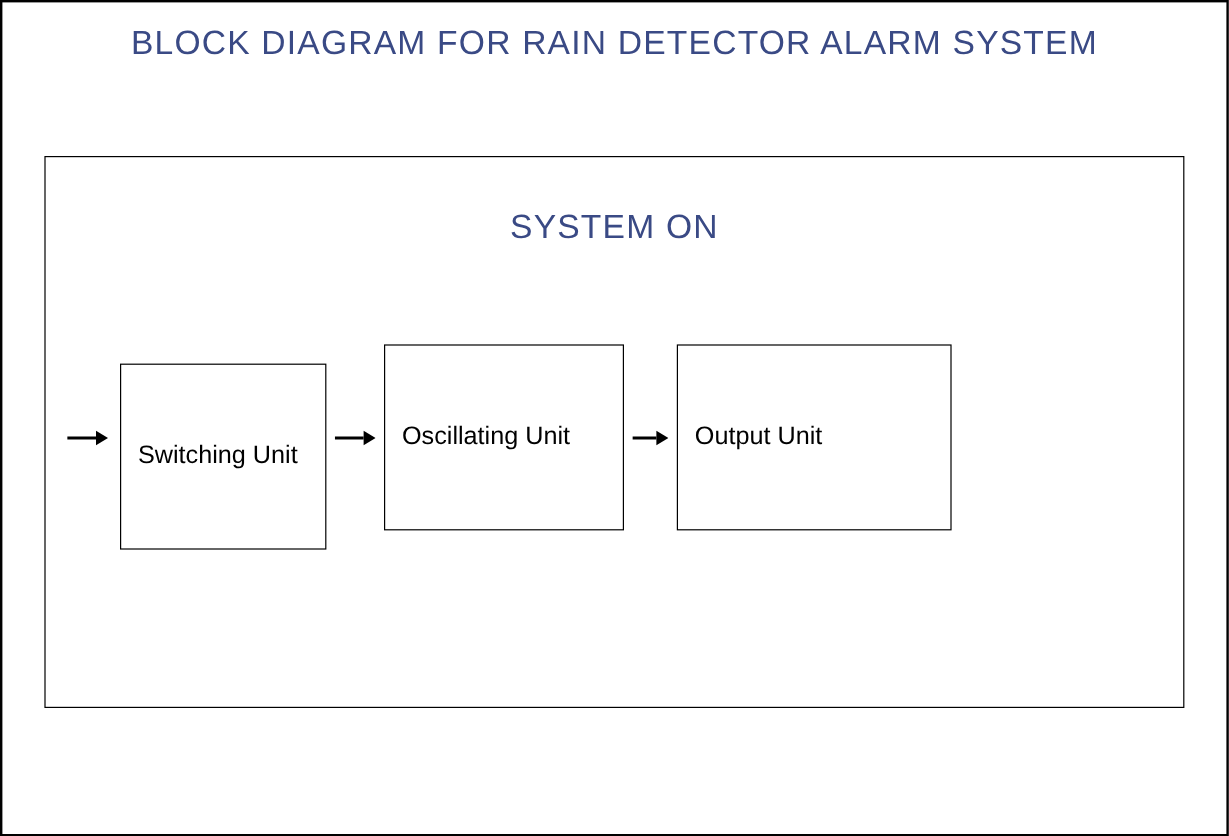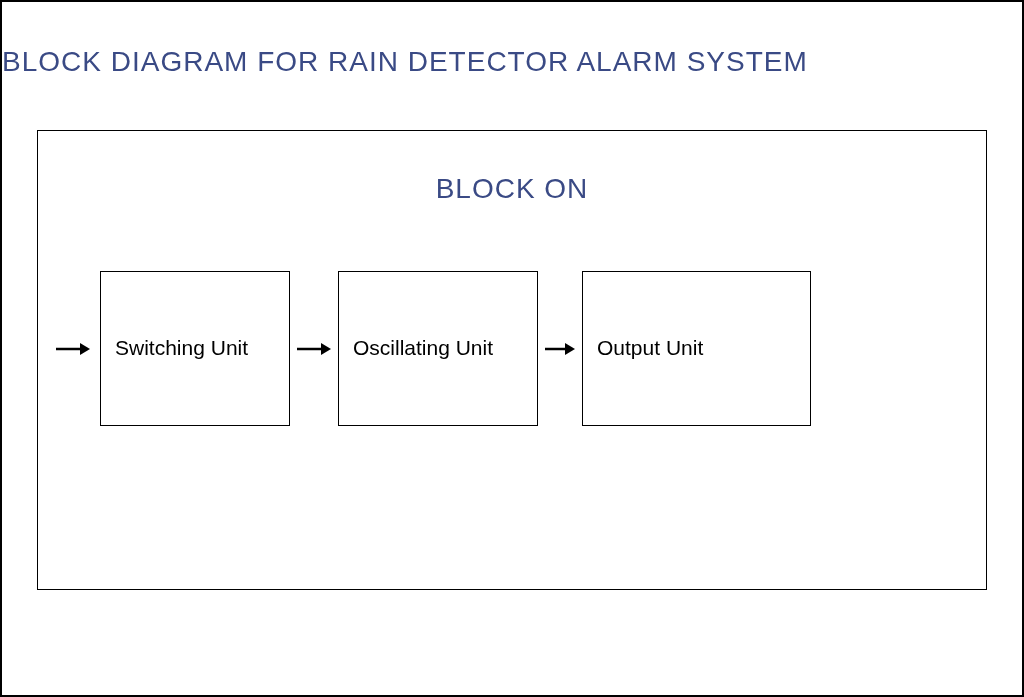--- a/index.html
+++ b/index.html
@@ -9,25 +9,25 @@
     }
     body {
       width: 1024px;
       height: 697px;
       background: #ffffff;
       border: 2px solid #000;
       font-family: Arial, Helvetica, sans-serif;
       position: relative;
     }
     .title {
-      text-align: left;
+      text-align: center;
       color: #3a4a85;
       font-size: 28px;
       letter-spacing: 1px;
-      padding-top: 44px;
+      padding-top: 18px;
       font-weight: 400;
     }
     .system-container {
       position: absolute;
       left: 35px;
       right: 35px;
       top: 128px;
       bottom: 105px;
       border: 1px solid #000;
     }
@@ -55,42 +55,42 @@
       height: 155px;
       display: flex;
       align-items: center;
       padding: 0 14px;
       font-size: 21px;
       color: #000;
       background: #fff;
       line-height: 1.35;
     }
     .block-1 { width: 178px; }
-    .block-2 { width: 190px; }
+    .block-2 { width: 172px; margin-top: 32px; }
     .block-3 { width: 200px; text-align: right; }
     .block-4 { width: 229px; }
     .arrow {
       display: flex;
       align-items: center;
       margin: 0 10px;
     }
     .arrow svg {
       display: block;
     }
     .arrow.a2, .arrow.a3 {
       margin: 0 7px;
     }
   </style>
 </head>
 <body>
 
 <div class="title">BLOCK DIAGRAM FOR RAIN DETECTOR ALARM SYSTEM</div>
 
 <div class="system-container">
-  <div class="system-label">BLOCK ON</div>
+  <div class="system-label">SYSTEM ON</div>
 
   <div class="blocks-row">
 
 
     <div class="arrow">
       <svg width="34" height="16" viewBox="0 0 34 16">
         <line x1="0" y1="8" x2="24" y2="8" stroke="#000" stroke-width="2.5"></line>
         <polygon points="24,2 34,8 24,14" fill="#000"></polygon>
       </svg>
     </div>

